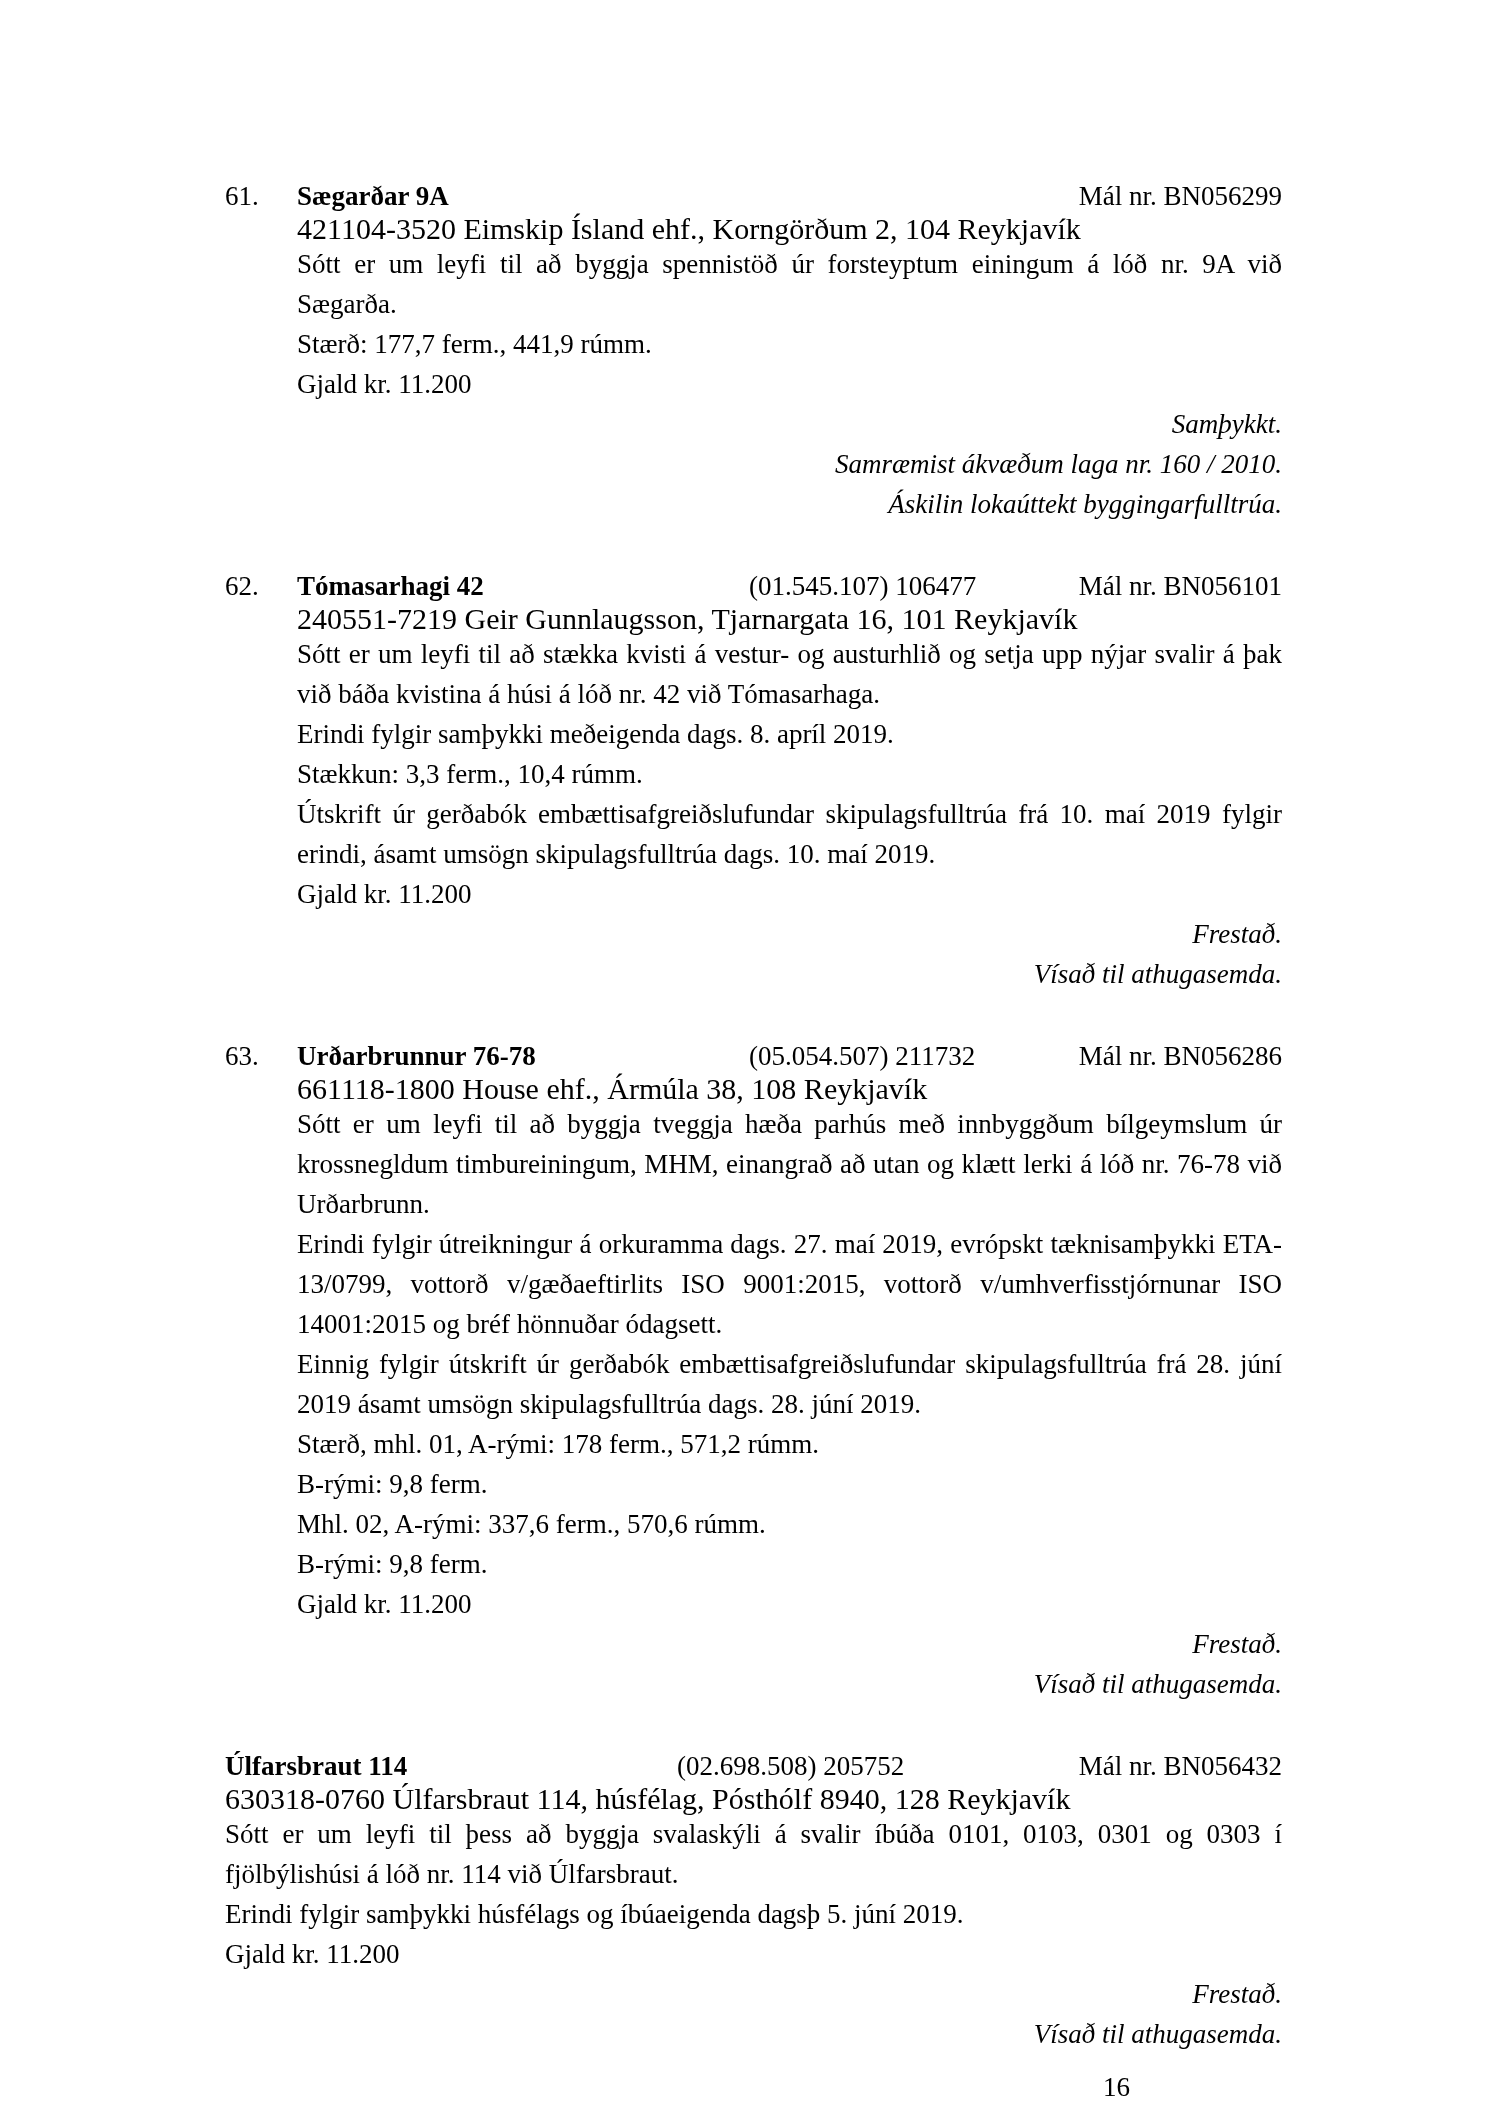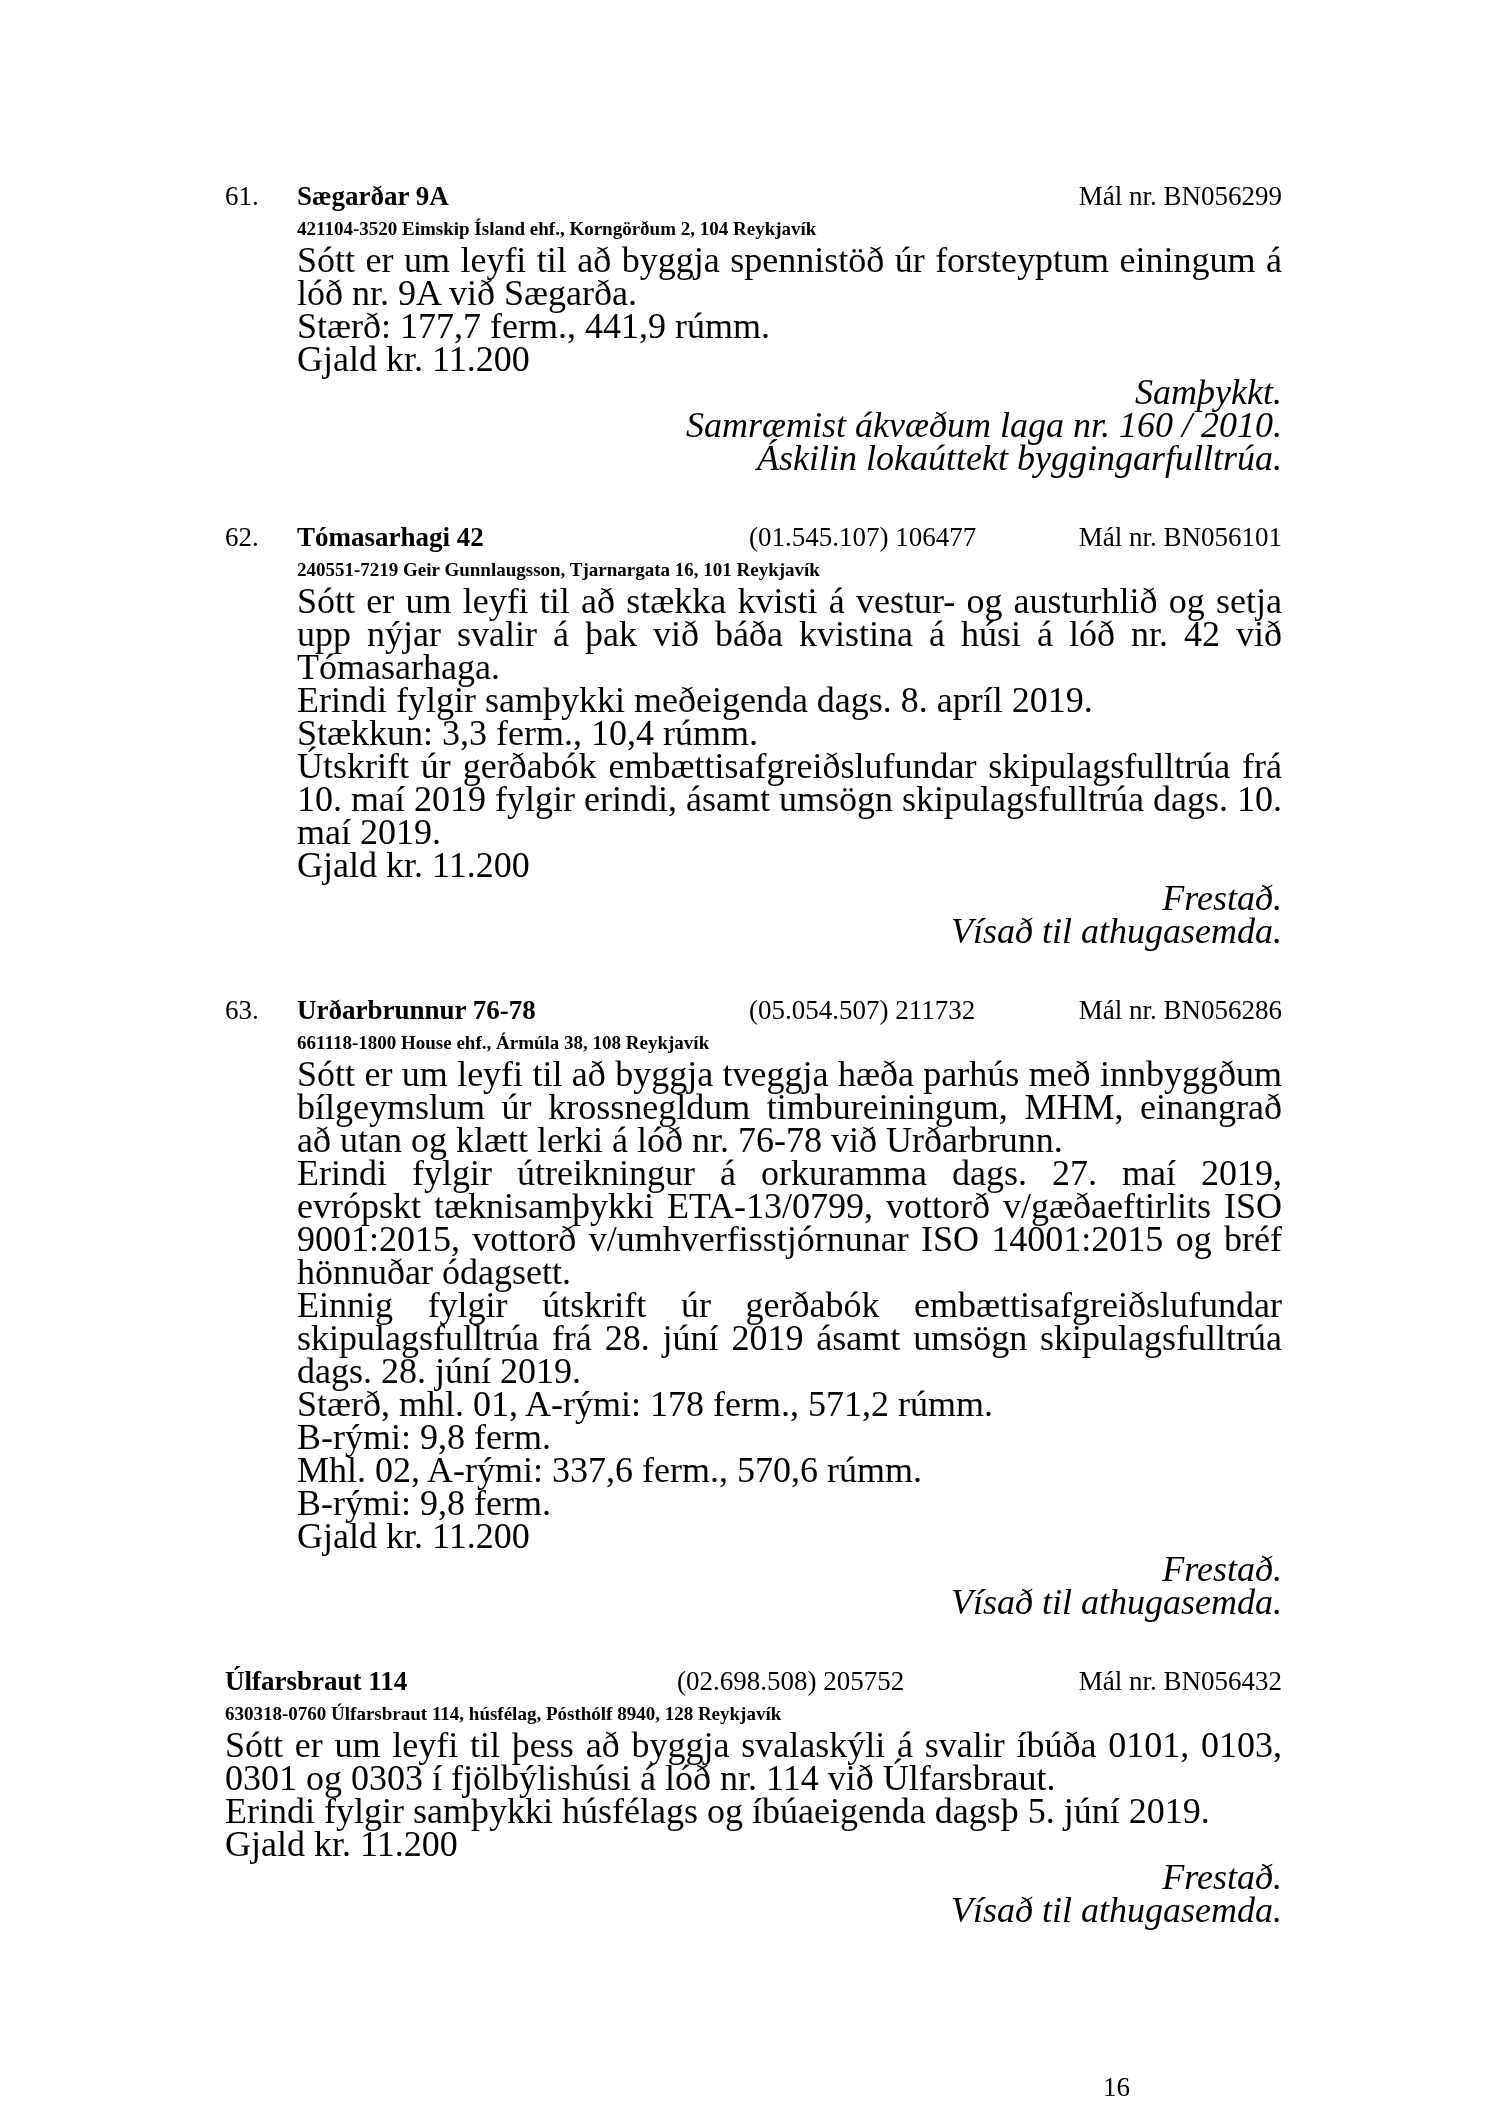--- a/index.html
+++ b/index.html
@@ -52,28 +52,27 @@
     position: absolute;
     left: 452px;
     top: 0;
     white-space: nowrap;
   }
   .case {
     margin-left: auto;
     white-space: nowrap;
   }
   .owner {
-    font-size: 19px;
+    font-size: 30px;
     line-height: 31px;
-    font-weight: bold;
   }
   p.line {
     margin: 0;
-    font-size: 36px;
-    line-height: 33px;
+    font-size: 27px;
+    line-height: 40px;
   }
   p.normal {
     text-align: justify;
   }
   p.italic {
     font-style: italic;
     text-align: right;
   }
   .page-number {
     position: absolute;

